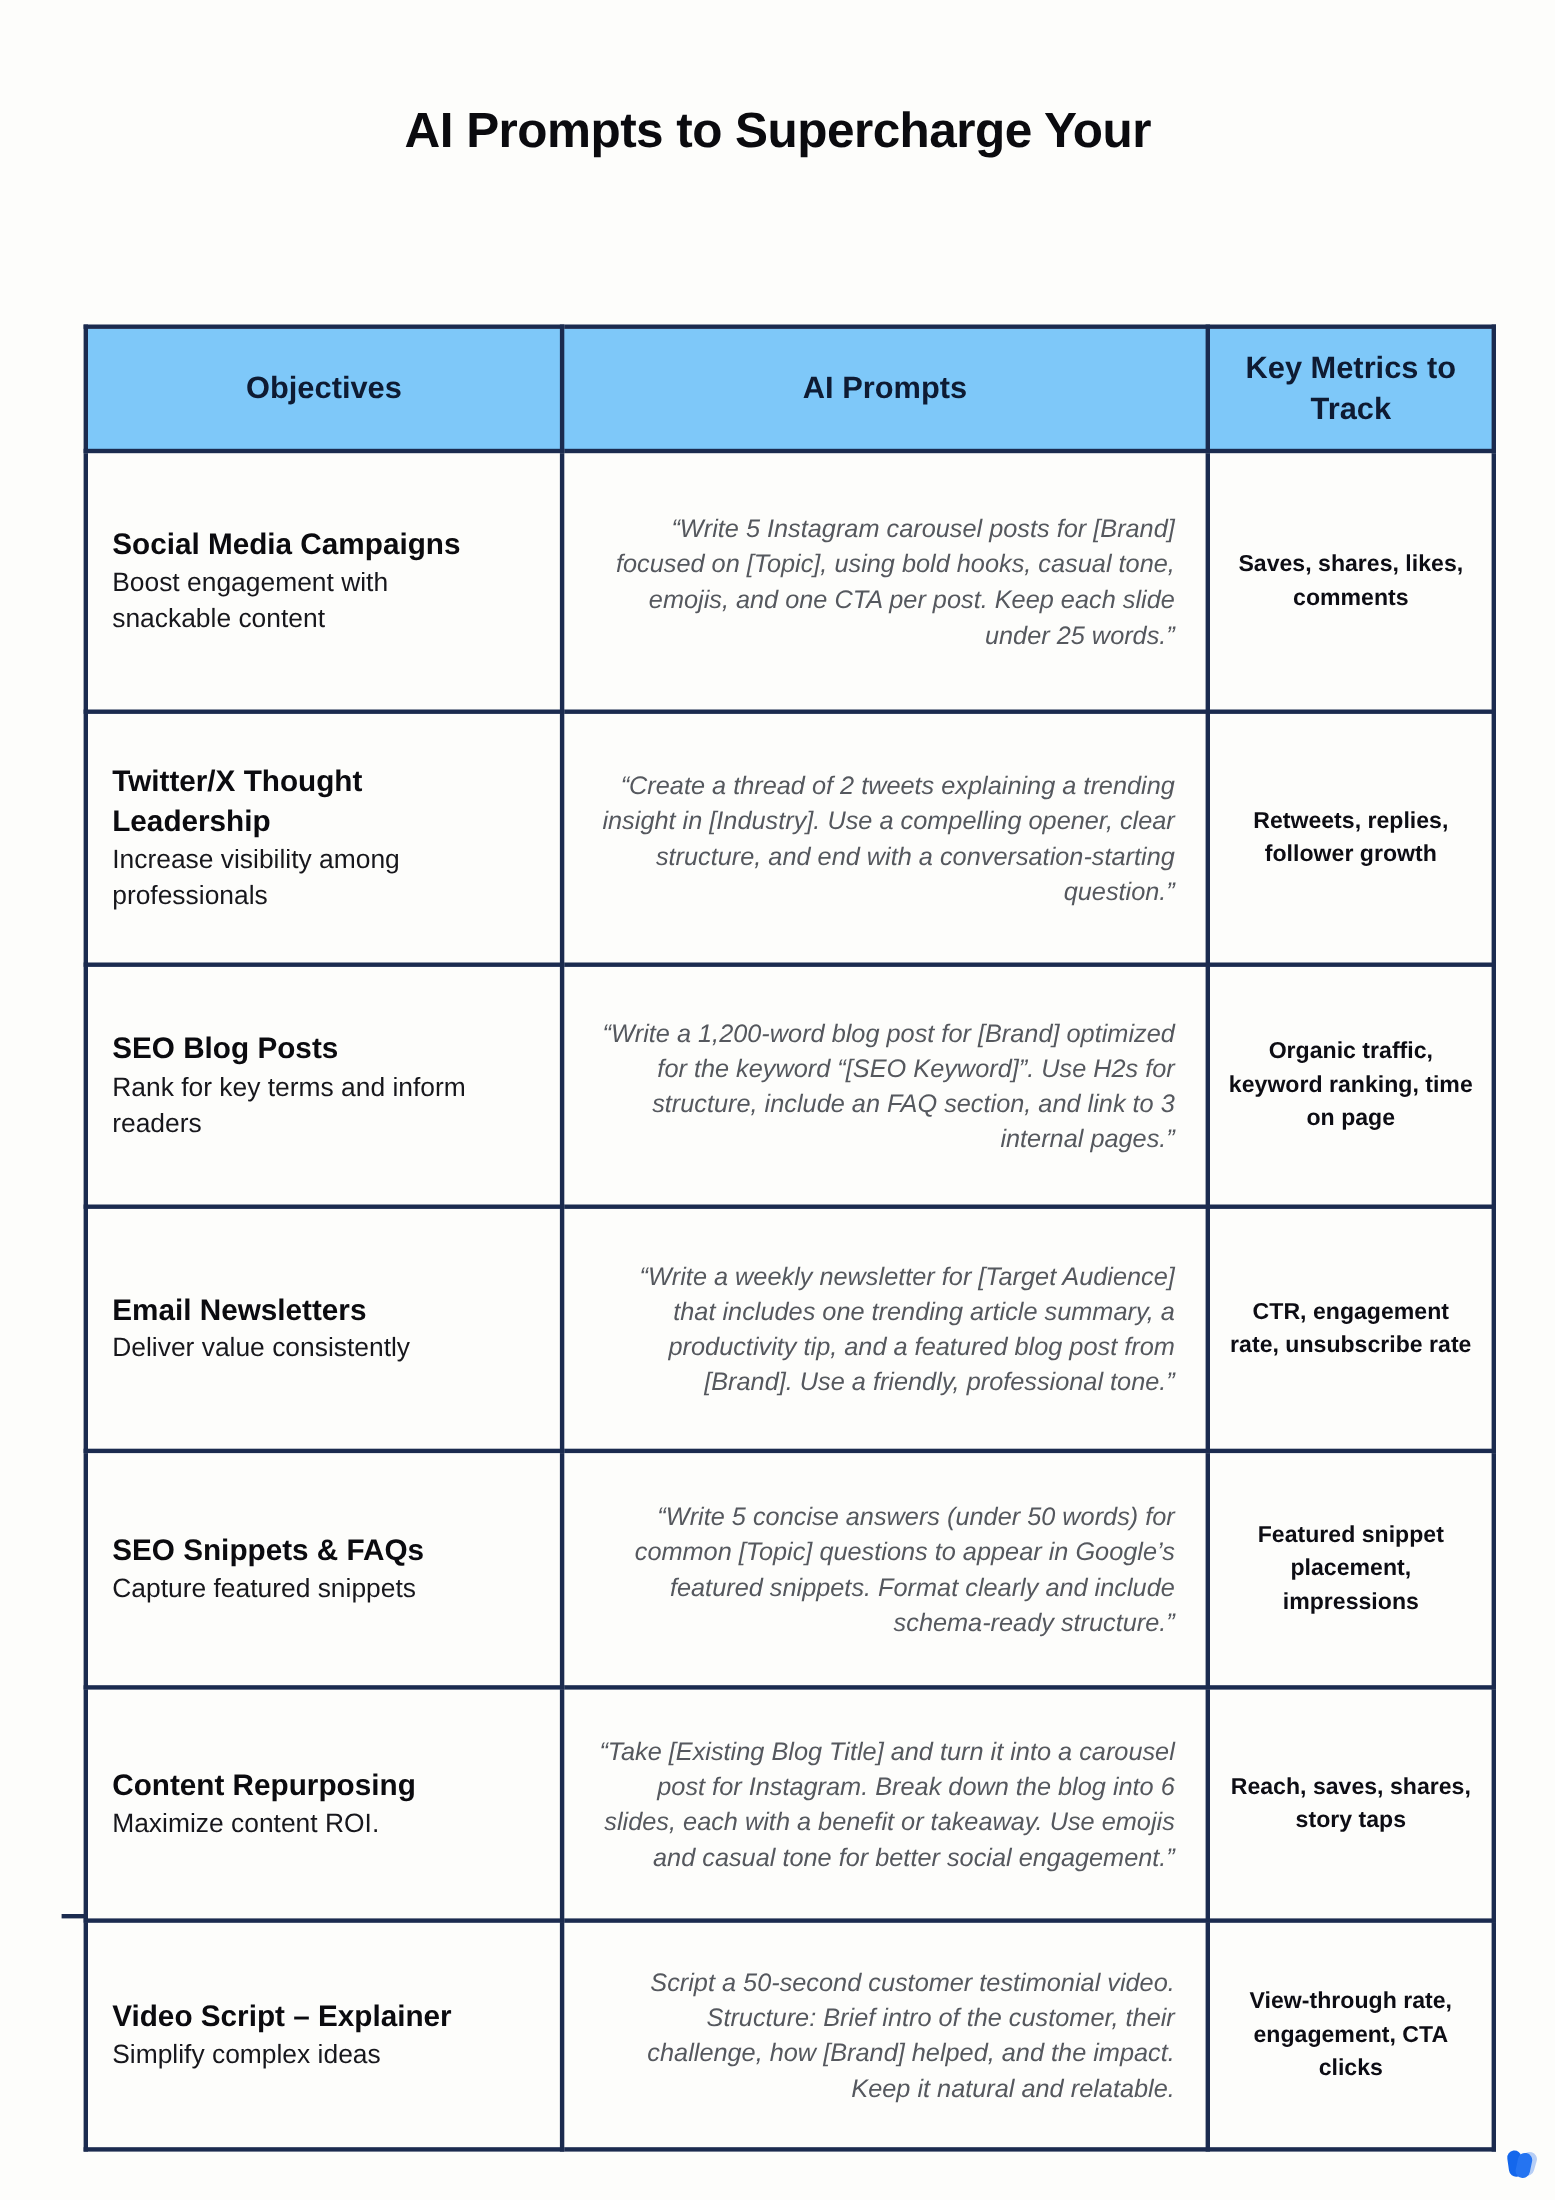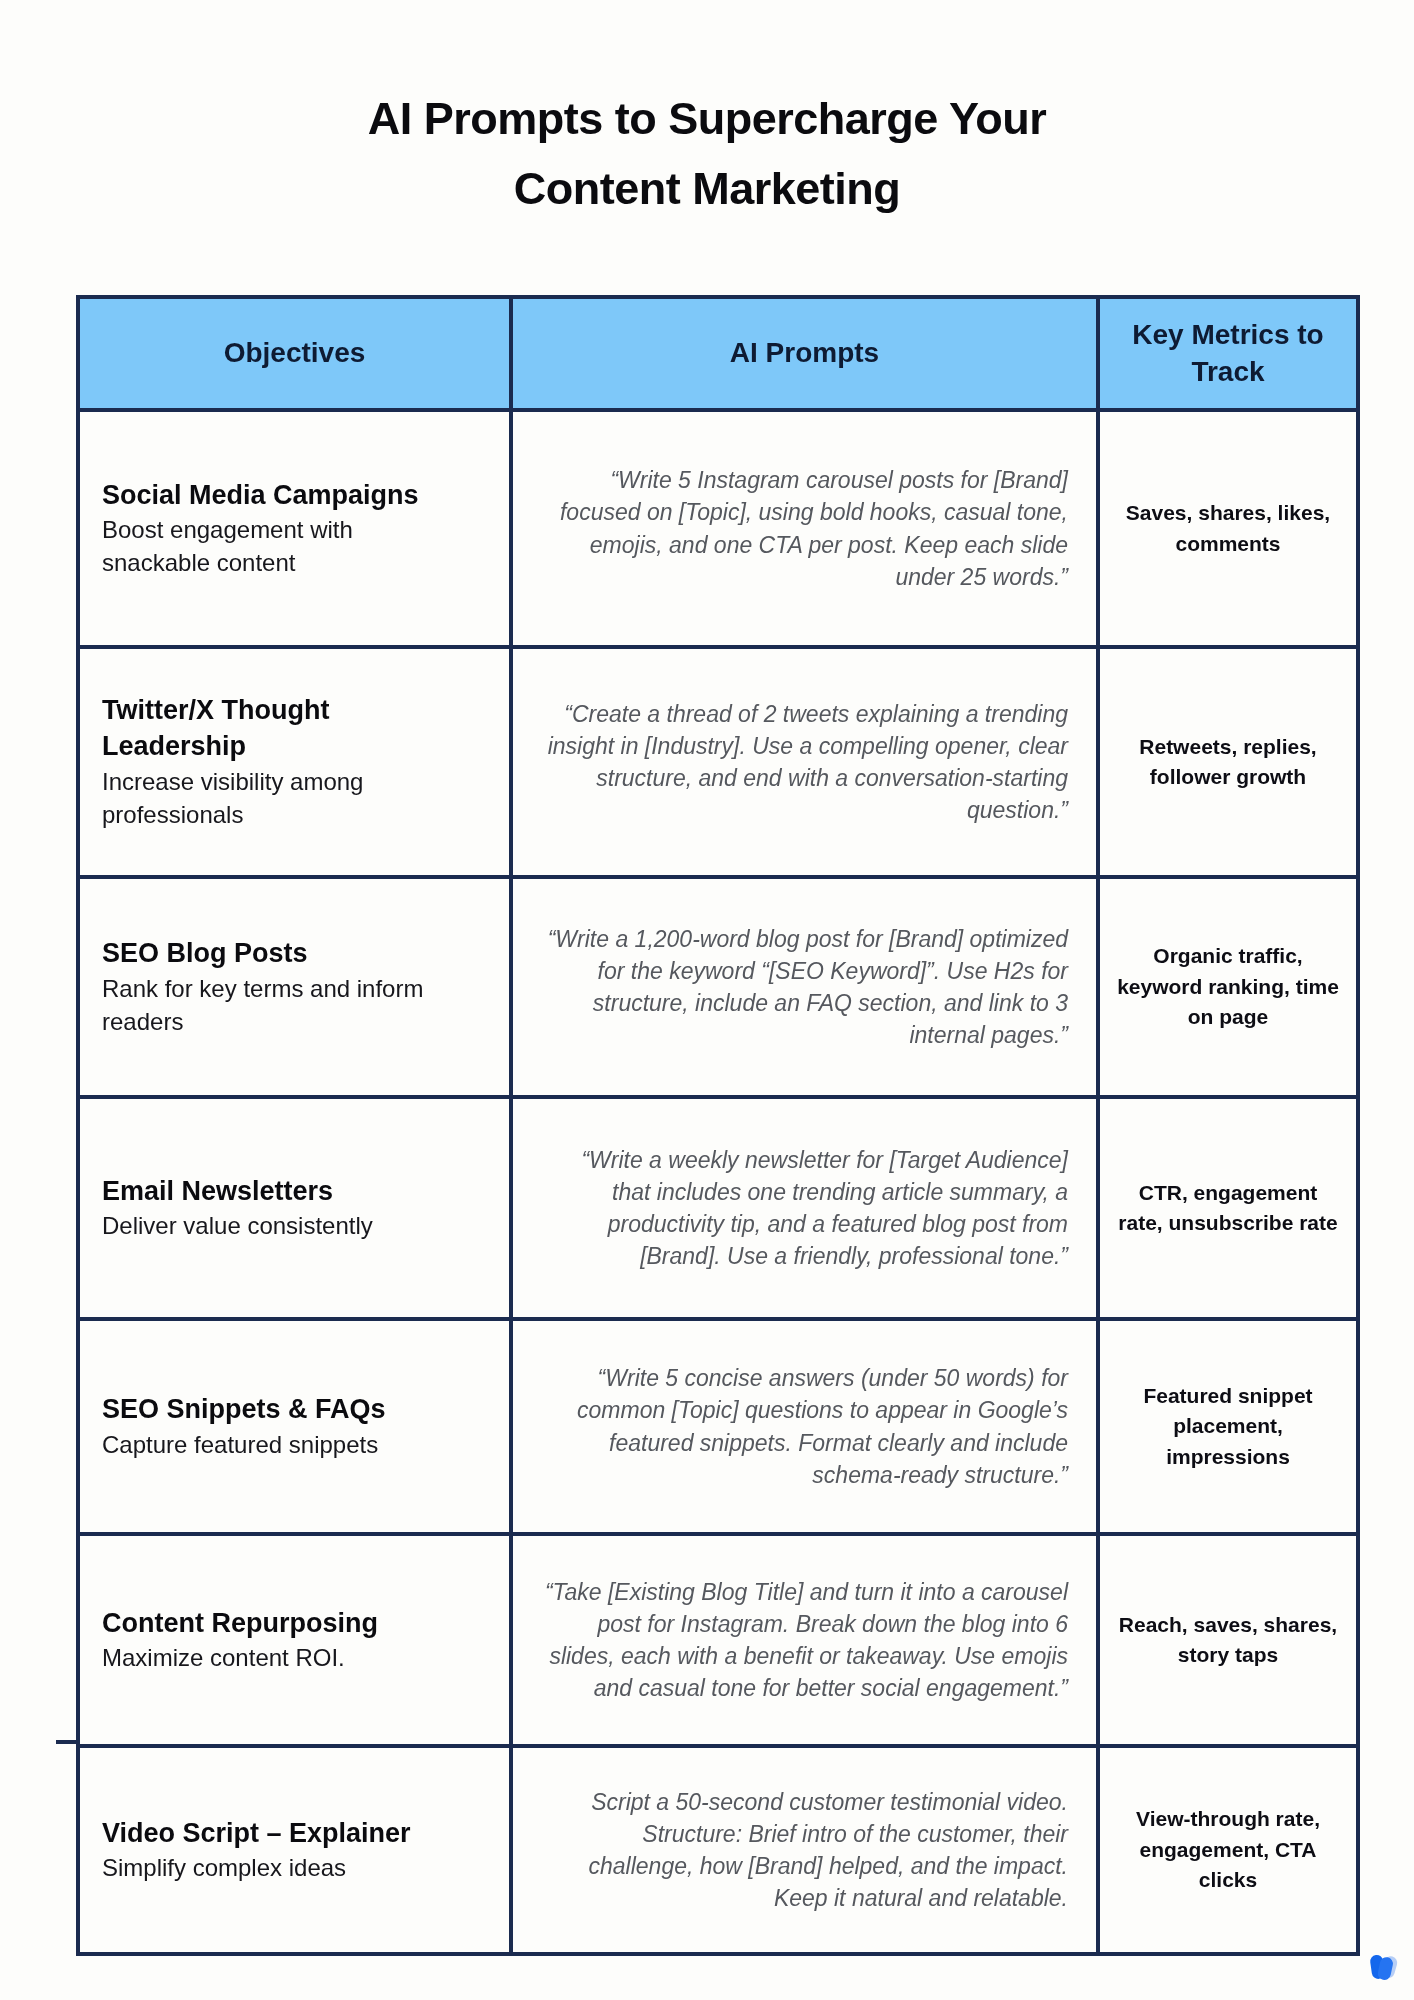--- a/index.html
+++ b/index.html
@@ -119,21 +119,20 @@
     top:1950px;
   }
 </style>
 </head>
 <body>
 
 <div class="page">
 
   <h1 class="page-title">
     <span>AI Prompts to Supercharge Your</span><br>
-    <span>Content Marketing</span>
   </h1>
 
   <div class="table-wrap">
     <table class="prompts">
       <colgroup>
           <col class="c1">
           <col class="c2">
           <col class="c3">
         </colgroup>
       <thead>

